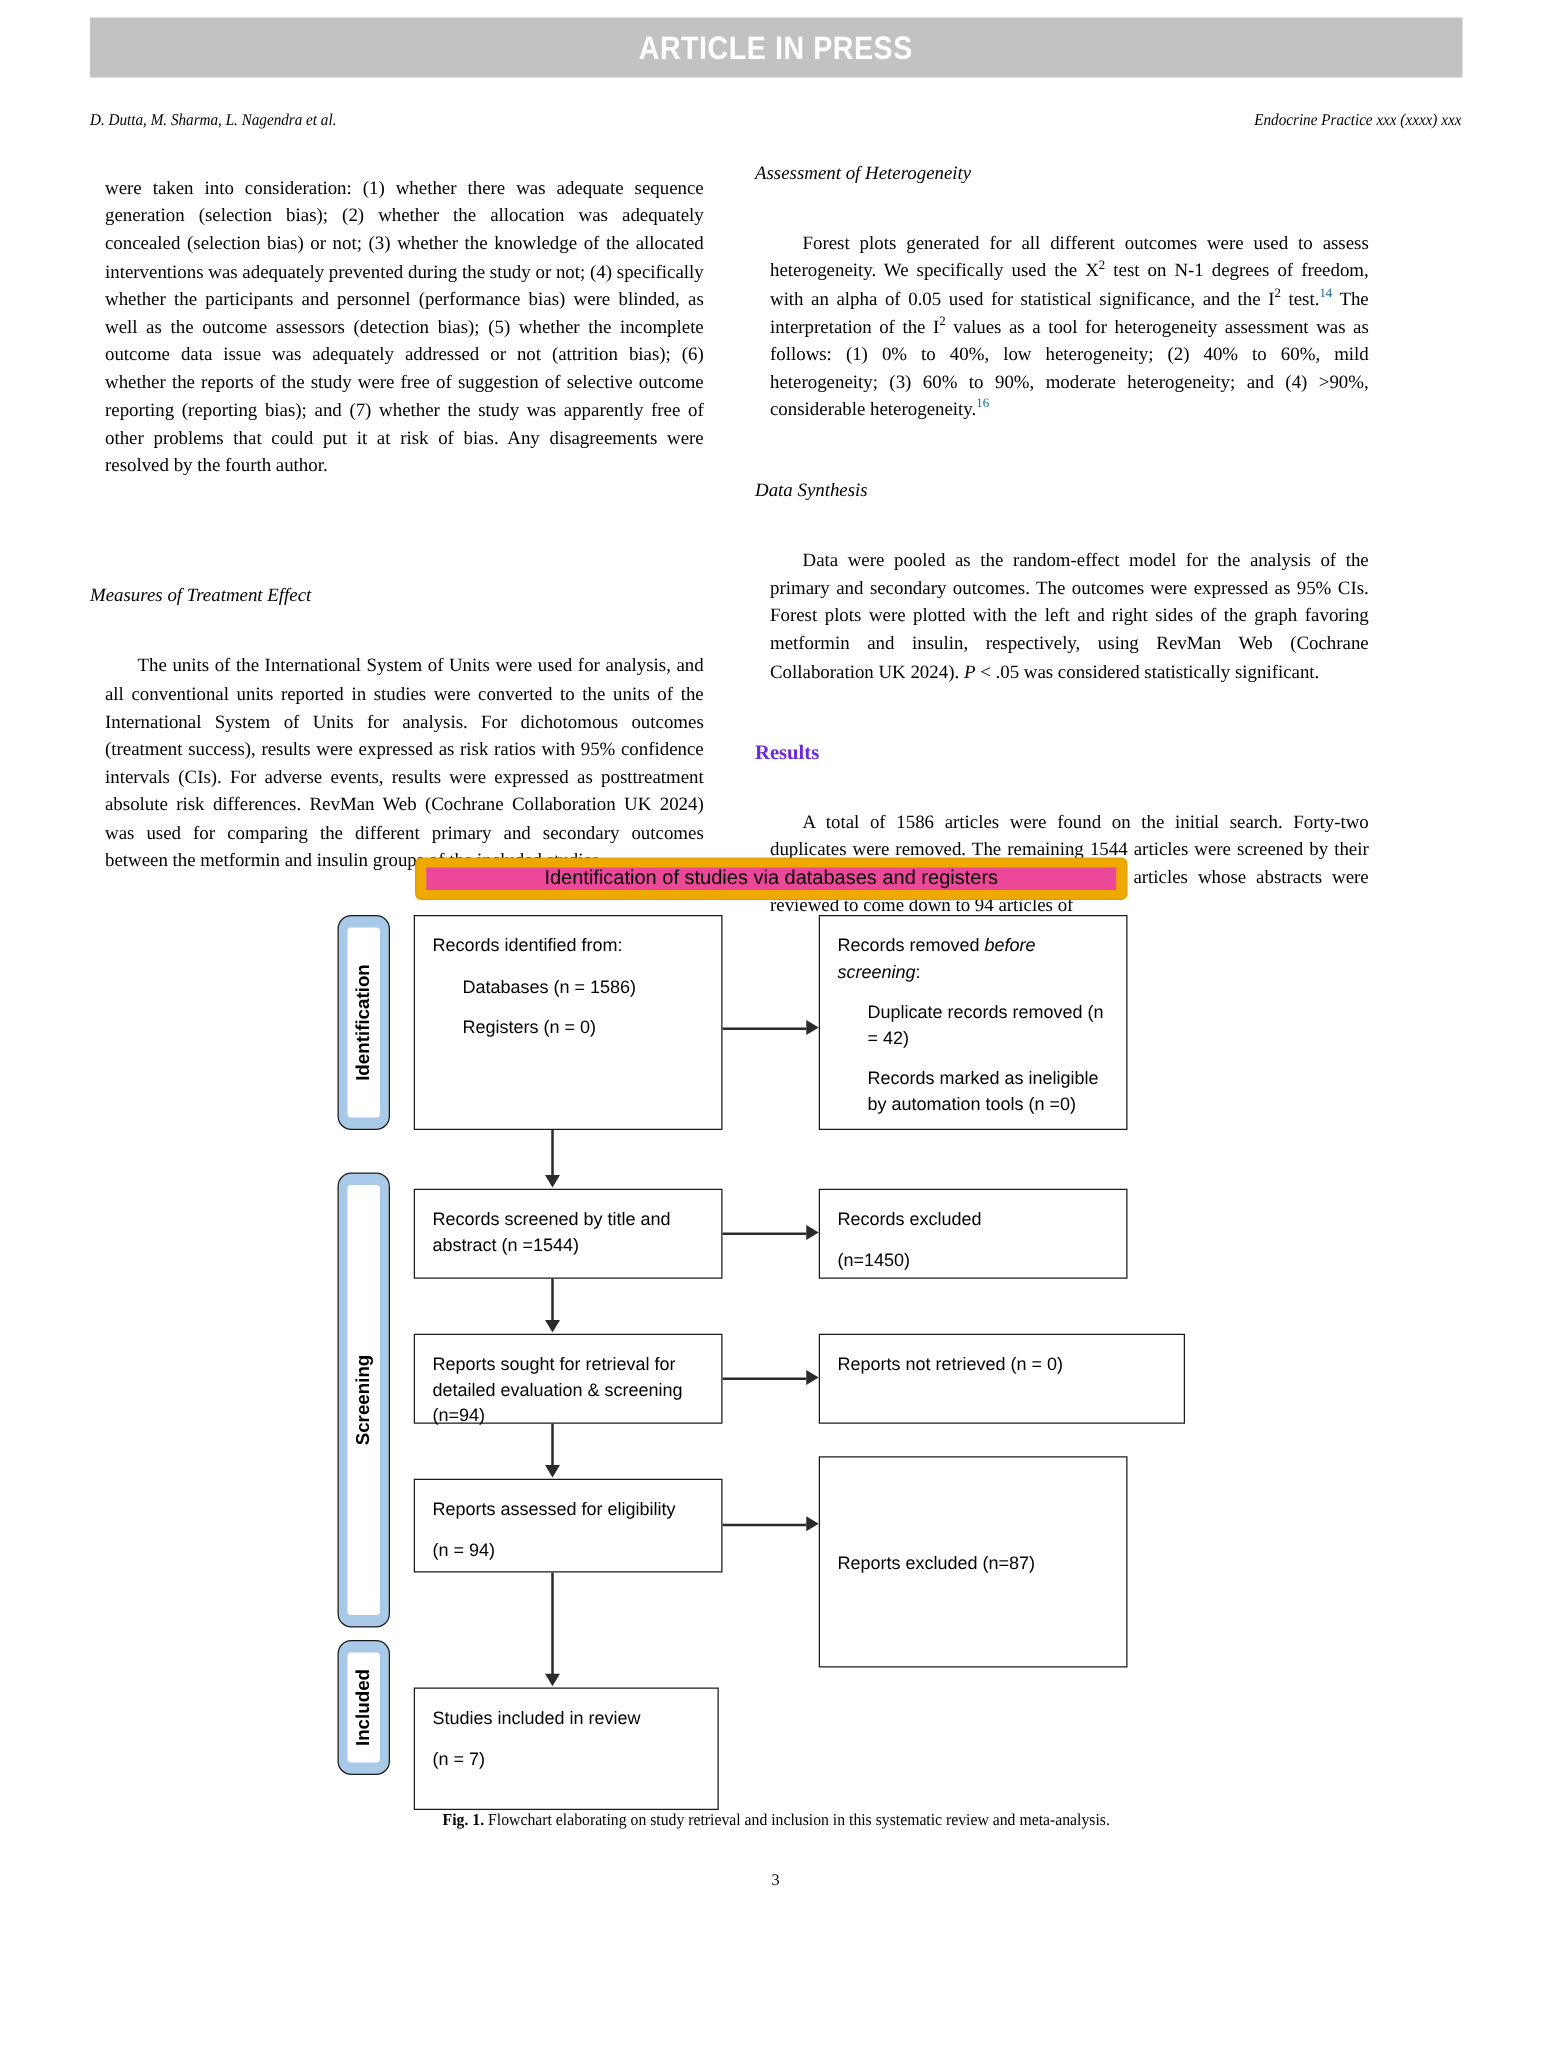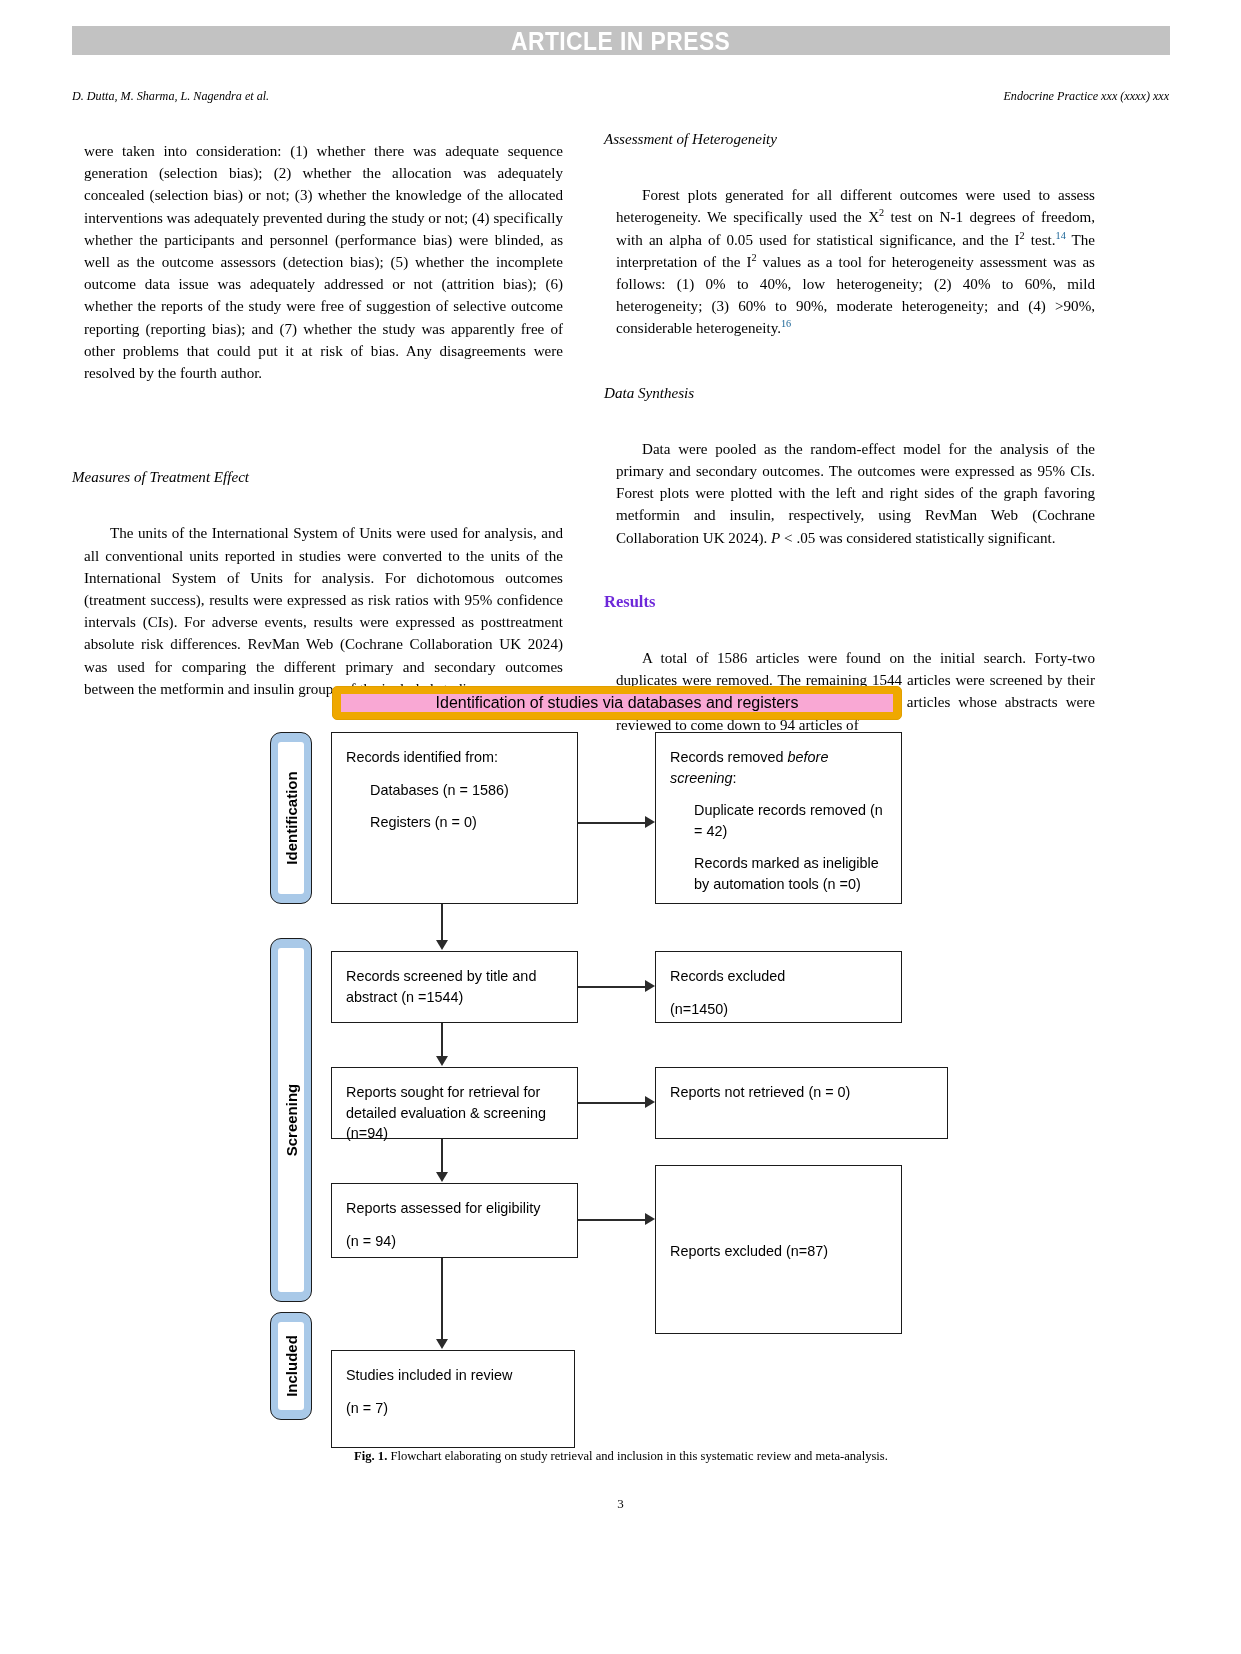--- a/index.html
+++ b/index.html
@@ -13,26 +13,26 @@
     position: relative;
     font-family: "Liberation Serif", serif;
     color: #000000;
     overflow: hidden;
   }
 
   
   .aip-banner {
     position: absolute;
     left: 72px;
-    top: 26px;
+    top: 14px;
     width: 1098px;
-    height: 29px;
+    height: 48px;
     background: #c2c2c2;
     display: flex;
-    align-items: flex-start;
+    align-items: center;
     justify-content: center;
   }
   .aip-banner-text {
     font-family: "Liberation Sans", sans-serif;
     font-weight: bold;
     font-size: 26px;
     letter-spacing: 0.5px;
     color: #ffffff;
     transform: scaleX(0.88);
   }
@@ -112,21 +112,21 @@
     border: 1px solid #e09f00;
     border-radius: 5px;
     box-sizing: border-box;
   }
   .flow-header-inner {
     position: absolute;
     left: 8px;
     top: 7px;
     right: 8px;
     bottom: 7px;
-    background: #f9a8d4;
+    background: #ec4899;
     display: flex;
     align-items: center;
     justify-content: center;
   }
 
   
   .pill {
     position: absolute;
     background: #a9c9e8;
     border: 1.6px solid #1b1b1b;

